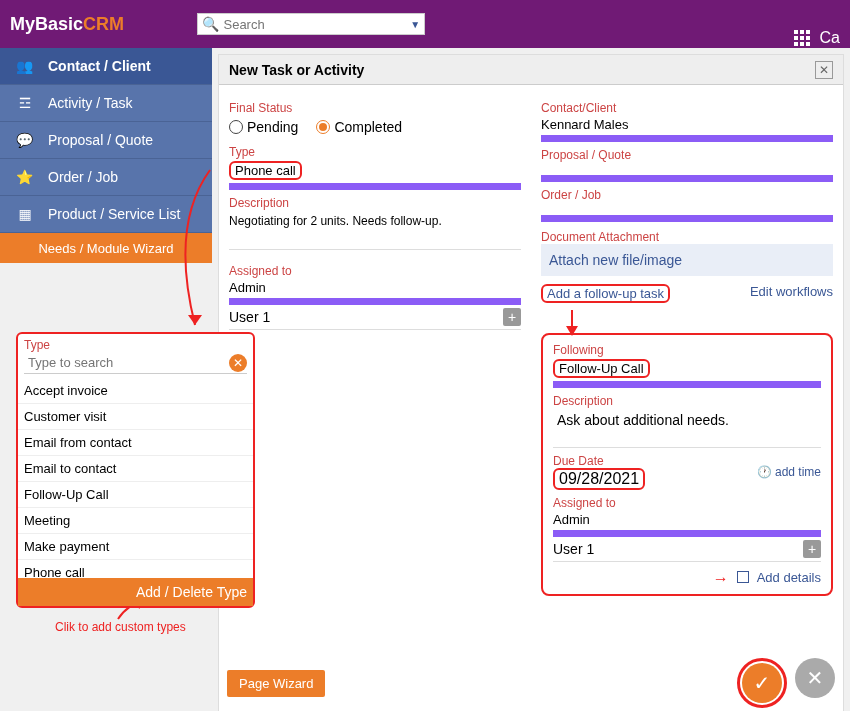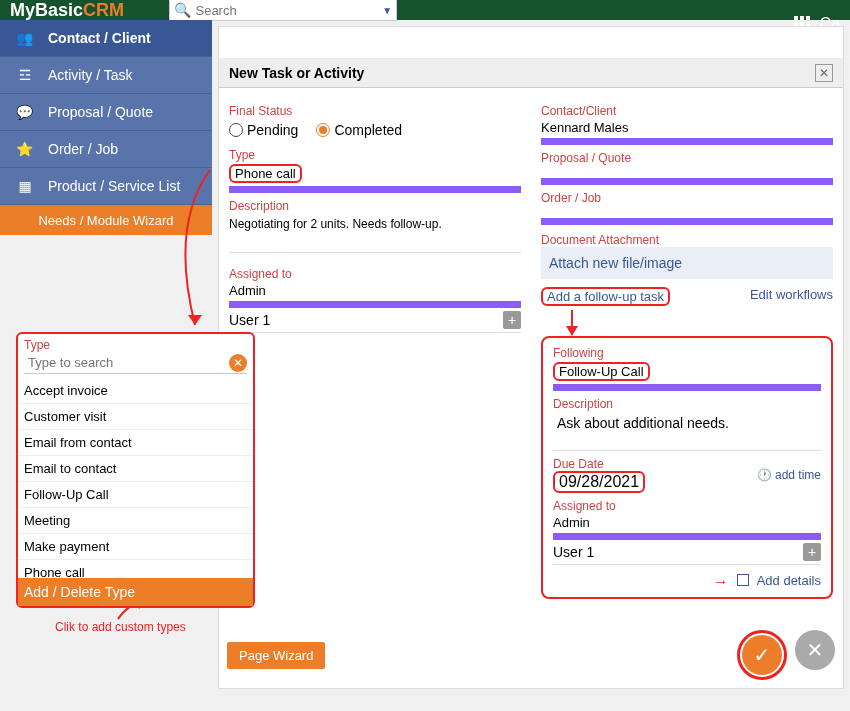--- a/index.html
+++ b/index.html
@@ -1,37 +1,37 @@
 <!DOCTYPE html>
 <html><head>
 <meta charset="utf-8">
 <style>
 * { box-sizing: border-box; margin: 0; padding: 0; font-family: Arial, sans-serif; }
 body { background: #f0f0f0; width: 850px; height: 711px; overflow: hidden; position: relative; }
 
-.topbar { background: #14532d; height: 20px; display: flex; align-items: center; padding: 0 10px; color: white; }
+.topbar { background: #701a75; height: 48px; display: flex; align-items: center; padding: 0 10px; color: white; gap: 28px; }
 .logo { font-size: 18px; font-weight: bold; }
 .logo .crm { color: #ec7d29; }
 .search-box { margin-left: 45px; background: white; width: 228px; height: 22px; display: flex; align-items: center; border: 1px solid #ccc; }
 .search-icon { color: #3a5795; margin: 0 4px; font-size: 14px; }
 .search-input { border: none; outline: none; flex: 1; font-size: 13px; color: #888; }
 .search-dd { color: #3a5795; margin-right: 4px; font-size: 10px; }
 .top-right { margin-left: auto; display: flex; align-items: center; gap: 10px; margin-top: 28px; }
 .apps-icon { display: grid; grid-template-columns: repeat(3,4px); grid-template-rows: repeat(3,4px); gap: 2px; }
 .apps-icon span { background: white; width: 4px; height: 4px; }
 
 .container { display: flex; height: calc(100% - 36px); }
 .sidebar { width: 212px; background: #f0f0f0; }
 .nav-item { background: #5874ab; color: white; height: 37px; display: flex; align-items: center; padding: 0 16px; gap: 14px; font-size: 14px; border-bottom: 1px solid #4a6395; cursor: pointer; }
 .nav-item.active { background: #3a5795; font-weight: bold; }
 .nav-icon { width: 18px; height: 18px; display: flex; align-items: center; justify-content: center; }
 .menu-wizard { background: #ec7d29; color: white; height: 30px; display: flex; align-items: center; justify-content: center; font-size: 13px; cursor: pointer; }
 
 .main { flex: 1; background: white; margin: 6px; position: relative; border: 1px solid #ddd; }
-.panel-header { background: #eee; height: 30px; display: flex; align-items: center; padding: 0 10px; font-size: 14px; border-bottom: 1px solid #ccc; margin-top: 31px; }
+.panel-header { background: #eee; height: 30px; display: flex; align-items: center; padding: 0 10px; font-size: 14px; border-bottom: 1px solid #ccc; }
 .panel-close { margin-left: auto; border: 1px solid #999; width: 18px; height: 18px; display: flex; align-items: center; justify-content: center; font-size: 12px; color: #666; cursor: pointer; }
 
 .form-body { padding: 10px 10px; height: 560px; overflow: hidden; }
 .cols { display: flex; gap: 20px; }
 .col { flex: 1; }
 .field-label { color: #c44; font-size: 12px; margin-top: 6px; }
 .field-row { border-bottom: 7px solid #8b5cf6; padding: 2px 0 3px 0; font-size: 13px; min-height: 20px; }
 .radio-row { display: flex; gap: 18px; align-items: flex-start; font-size: 14px; padding: 4px 0; }
 .radio-opt { display: flex; align-items: center; gap: 4px; }
 .radio-circle { width: 14px; height: 14px; border: 1.5px solid #444; border-radius: 50%; display: flex; align-items: center; justify-content: center; }
@@ -63,21 +63,21 @@
 
 
 .type-popup { position: absolute; left: 16px; top: 332px; width: 239px; border: 2px solid #e22; border-radius: 6px; background: white; z-index: 10; }
 .type-popup-header { padding: 4px 6px; }
 .type-popup-title { color: #c44; font-size: 12px; }
 .type-search-row { display: flex; align-items: center; border-bottom: 1px solid #ccc; }
 .type-search { border: none; outline: none; flex: 1; padding: 3px 4px; font-size: 13px; color: #888; }
 .type-close { background: #ec7d29; color: white; width: 18px; height: 18px; border-radius: 50%; display: flex; align-items: center; justify-content: center; font-size: 12px; cursor: pointer; }
 .type-list { max-height: 200px; overflow-y: scroll; }
 .type-item { padding: 5px 6px; font-size: 13px; border-bottom: 1px solid #eee; cursor: pointer; }
-.type-footer { background: #ec7d29; color: white; text-align: left; padding: 6px; font-size: 14px; cursor: pointer; }
+.type-footer { background: #ec7d29; color: white; text-align: right; padding: 6px; font-size: 14px; cursor: pointer; }
 .click-note { color: #e22; font-size: 12px; position: absolute; left: 55px; top: 620px; }
 
 
 .arrow-svg { position: absolute; pointer-events: none; }
 </style>
 </head>
 <body>
 
 <div class="topbar">
   <div class="logo">

